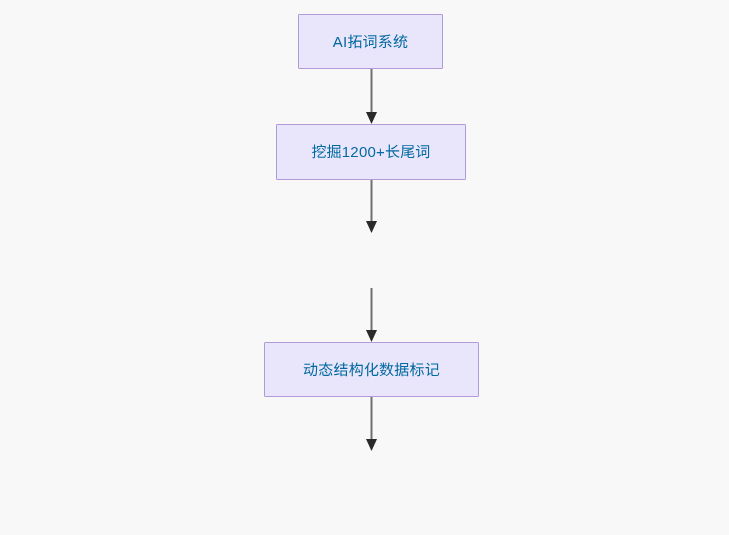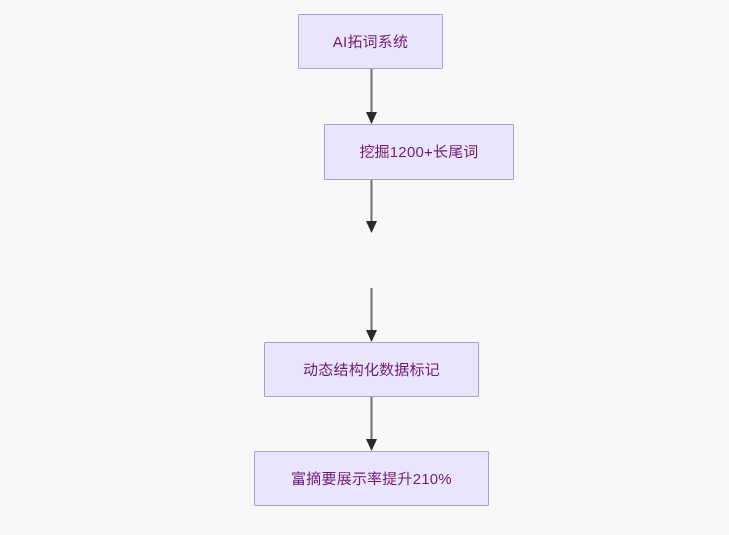--- a/index.html
+++ b/index.html
@@ -29,29 +29,29 @@
     background: #e9e6fb;
     border: 1.5px solid #b09ad9;
     display: flex;
     align-items: center;
     justify-content: center;
     border-radius: 1px;
   }
   .node-label {
     font-size: 15px;
     line-height: 1.2;
-    color: #701a75;
+    color: #0369a1;
     letter-spacing: 0.2px;
     white-space: nowrap;
     text-align: center;
     font-weight: 400;
   }
 
   .node-1 { left: 298px; top: 14px;  width: 145px; height: 55px; }
-  .node-2 { left: 276px; top: 124px; width: 190px; height: 56px; margin-left: 48px; }
+  .node-2 { left: 276px; top: 124px; width: 190px; height: 56px; }
   .node-3 { left: 261px; top: 233px; width: 221px; height: 55px; }
   .node-4 { left: 264px; top: 342px; width: 215px; height: 55px; }
   .node-5 { left: 254px; top: 451px; width: 235px; height: 55px; }
 
   
   .connector {
     position: absolute;
     left: 0;
     top: 0;
     width: 729px;
@@ -103,17 +103,14 @@
 
   <div class="node node-2">
     <span class="node-label">挖掘1200+长尾词</span>
   </div>
 
 
   <div class="node node-4">
     <span class="node-label">动态结构化数据标记</span>
   </div>
 
-  <div class="node node-5">
-    <span class="node-label">富摘要展示率提升210%</span>
-  </div>
 
 </div>
 
 </body></html>

